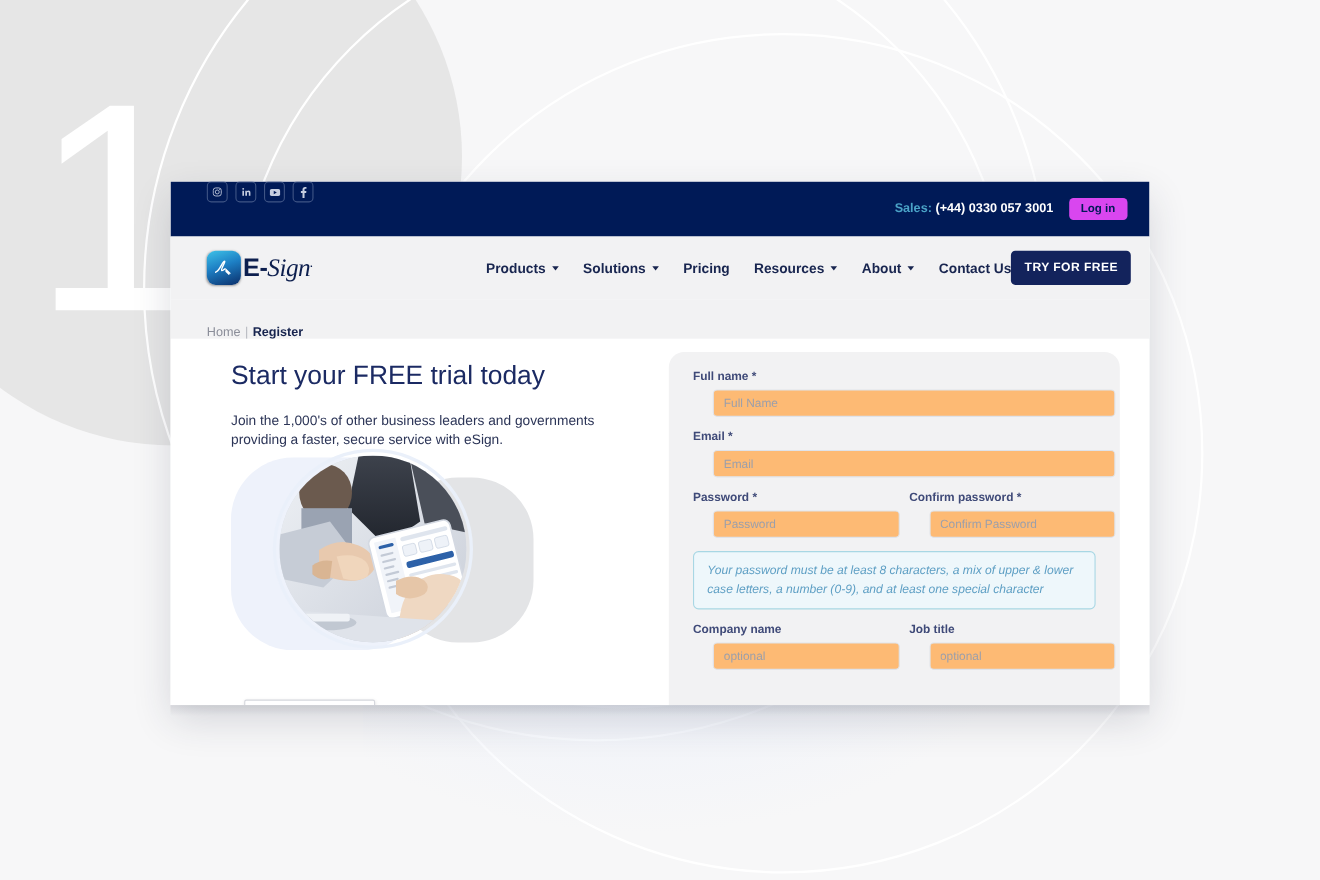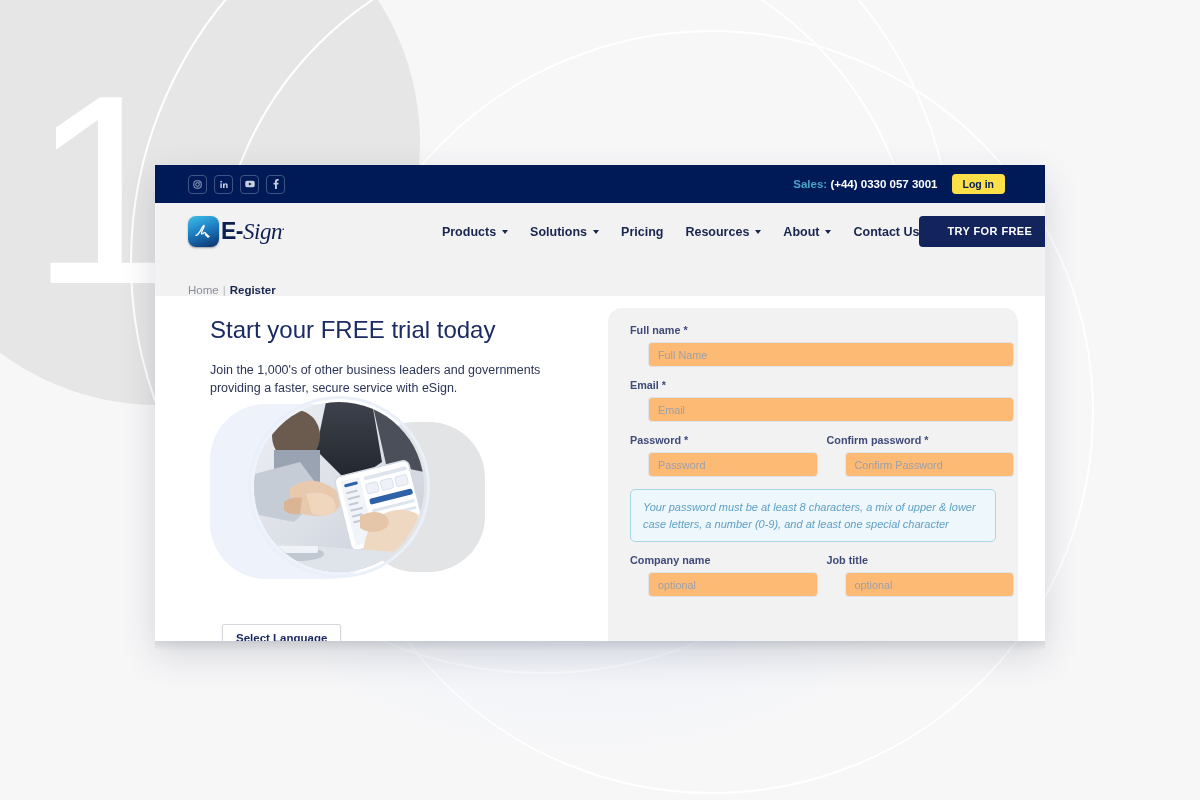--- a/index.html
+++ b/index.html
@@ -85,25 +85,24 @@
     top: 165px;
     width: 890px;
     height: 476px;
     background: #ffffff;
     overflow: hidden;
     box-shadow: 0 14px 34px rgba(40, 46, 66, 0.16);
   }
 
   
   #top-bar {
-    height: 38px;
+    height: 50px;
     background: #001a57;
     display: flex;
-    align-items: center;
-    padding: 0 40px 0 33px;
+    padding: 0 20px 0 33px;
     box-sizing: border-box;
   }
   #social-icons {
     display: flex;
     gap: 7px;
   }
   .social-icon {
     width: 17px;
     height: 17px;
     border: 1px solid #3f5585;
@@ -123,21 +122,21 @@
   #sales-line {
     font-size: 11.5px;
     font-weight: bold;
     color: #ffffff;
     white-space: nowrap;
   }
   #sales-label {
     color: #4aa3c7;
   }
   #login-button {
-    background: #fde047;
+    background: #d946ef;
     color: #001a57;
     font-size: 10.5px;
     font-weight: bold;
     border-radius: 4px;
     padding: 5px 11px;
     line-height: 1;
     border: none;
     cursor: pointer;
     font-family: "Liberation Sans", sans-serif;
   }
@@ -210,21 +209,21 @@
   }
   #try-free-button {
     margin-left: auto;
     background: #13235c;
     color: #ffffff;
     font-size: 11px;
     font-weight: bold;
     letter-spacing: 0.4px;
     border: none;
     border-radius: 4px;
-    padding: 10px 28px;
+    padding: 10px 12px;
     line-height: 1;
     cursor: pointer;
     font-family: "Liberation Sans", sans-serif;
     white-space: nowrap;
   }
 
   
   #breadcrumb-strip {
     background: #f2f2f3;
     height: 36px;

